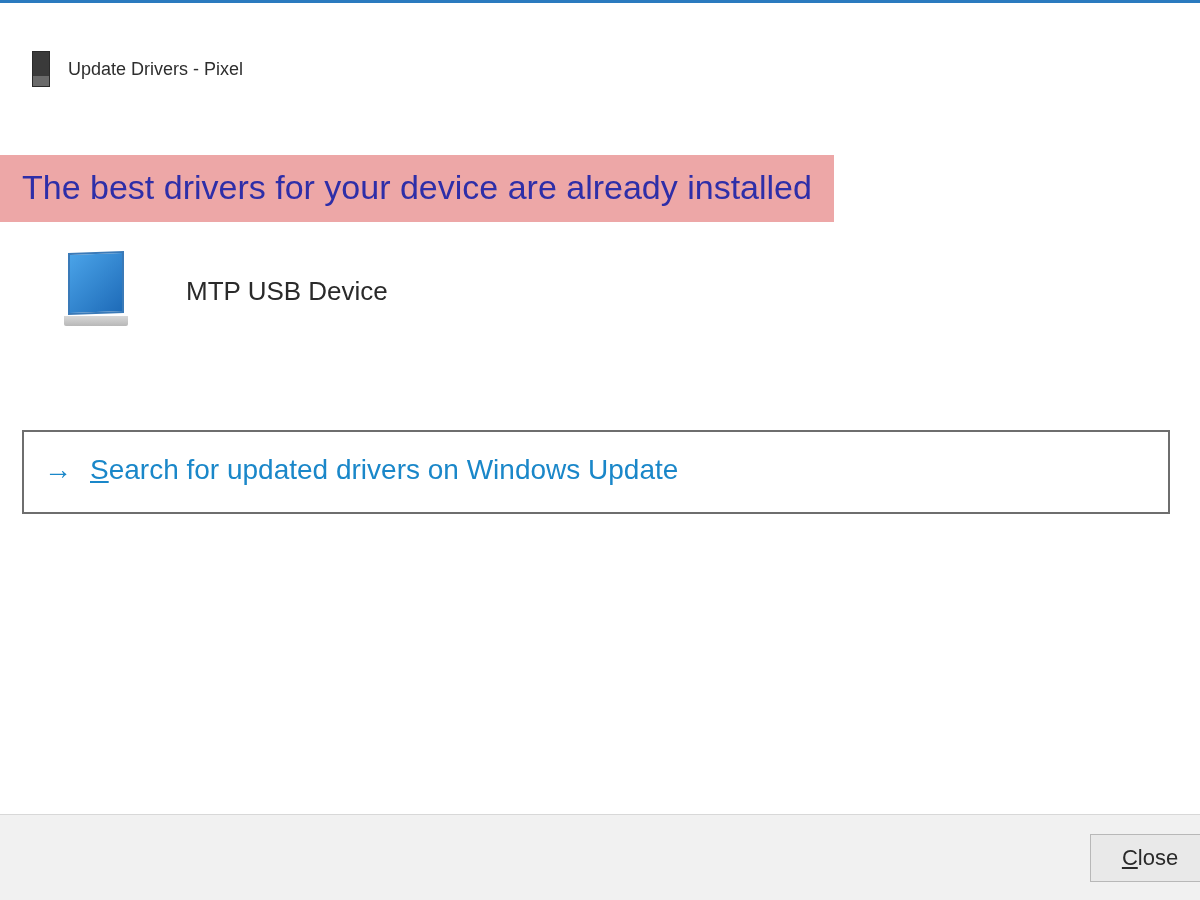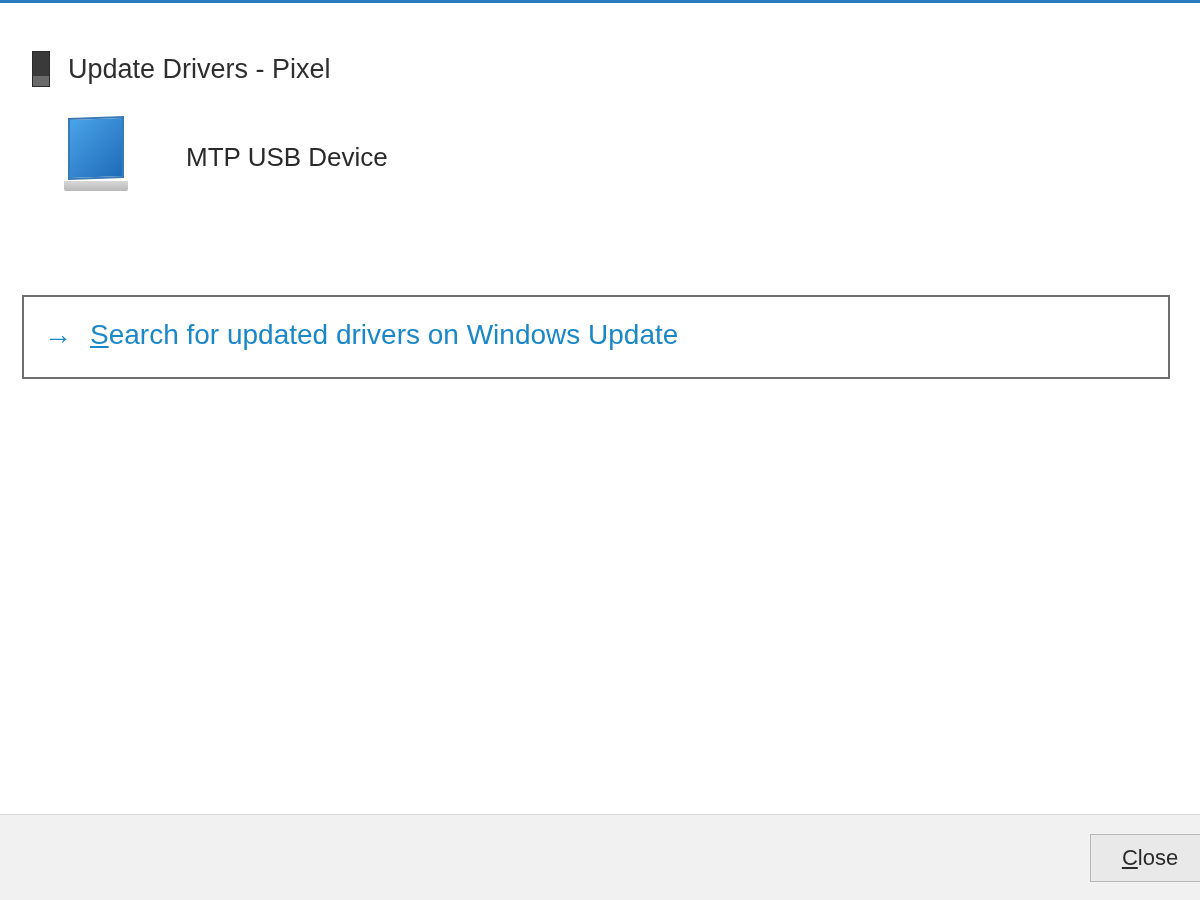--- a/index.html
+++ b/index.html
@@ -29,21 +29,21 @@
       padding: 48px 0 0 32px;
       gap: 18px;
     }
     .device-small-icon {
       width: 18px;
       height: 36px;
       background: linear-gradient(to bottom, #3a3a3a 0%, #3a3a3a 70%, #6a6a6a 70%, #6a6a6a 100%);
       border: 1px solid #2a2a2a;
     }
     .header-title {
-      font-size: 27px;
+      font-size: 18px;
       color: #2e2e2e;
       font-weight: 400;
     }
     .main-heading-wrap {
       margin-top: 68px;
       margin-left: 0;
     }
     .main-heading {
       display: inline-block;
       background: #eda7a7;
@@ -152,20 +152,23 @@
 </head>
 <body>
 
 <div class="dialog">
 
   <div class="header-row">
     <div class="device-small-icon"></div>
     <div class="header-title">Update Drivers - Pixel</div>
   </div>
 
+  <div class="main-heading-wrap">
+    <div class="main-heading">The best drivers for your device are already installed</div>
+  </div>
 
 
   <div class="device-row">
     <div class="device-icon">
       <div class="screen"></div>
       <div class="base"></div>
     </div>
     <div class="device-name">MTP USB Device</div>
   </div>
 

